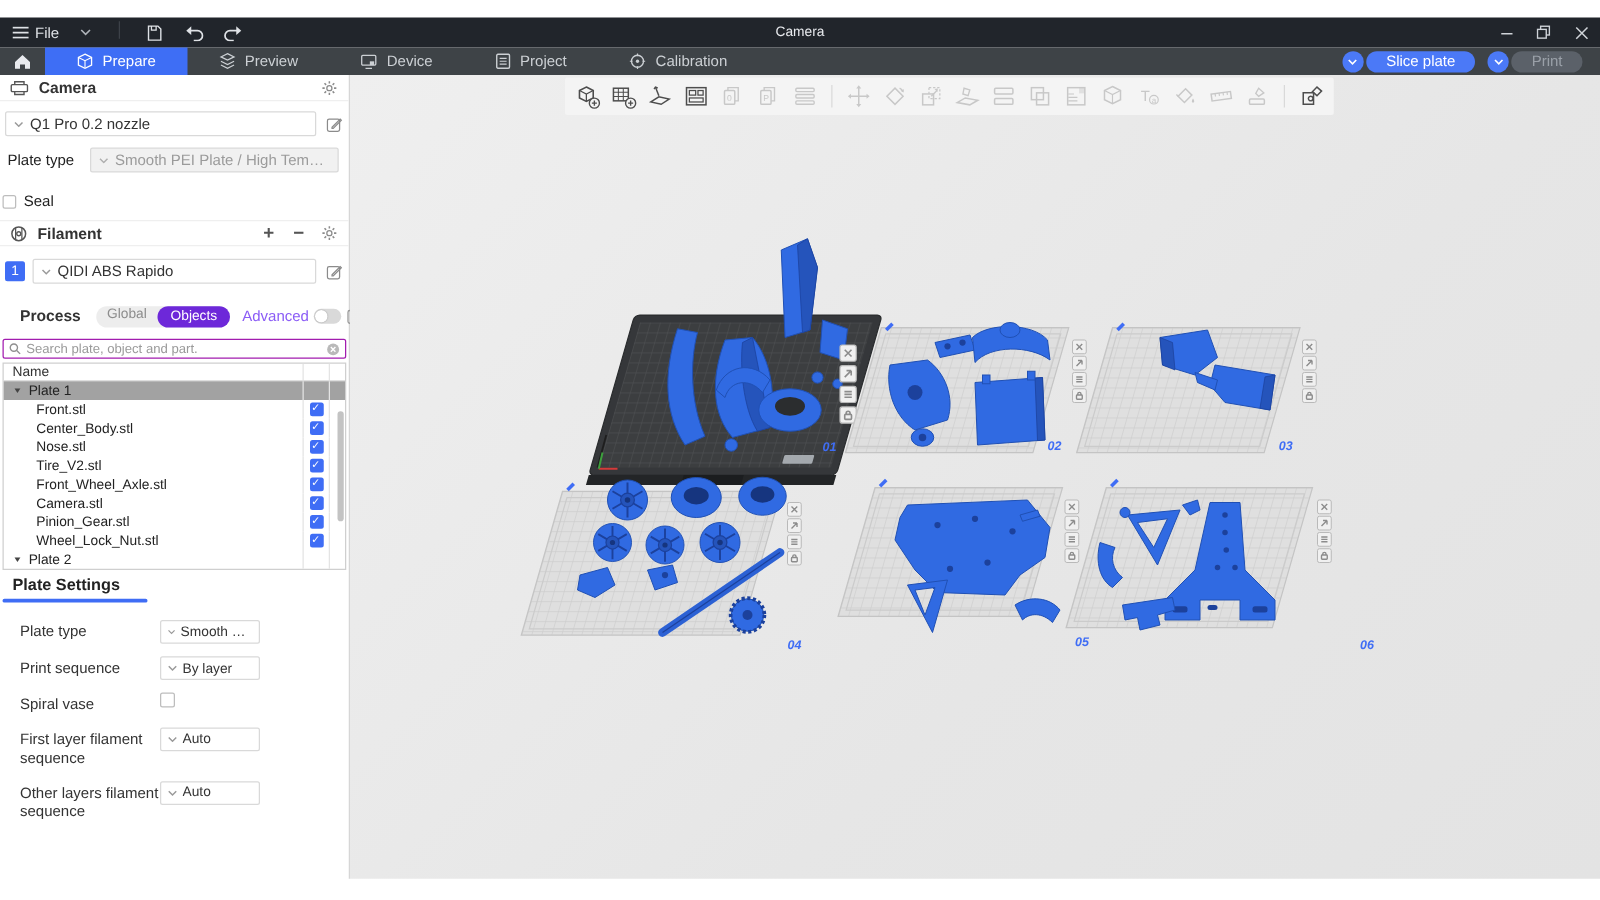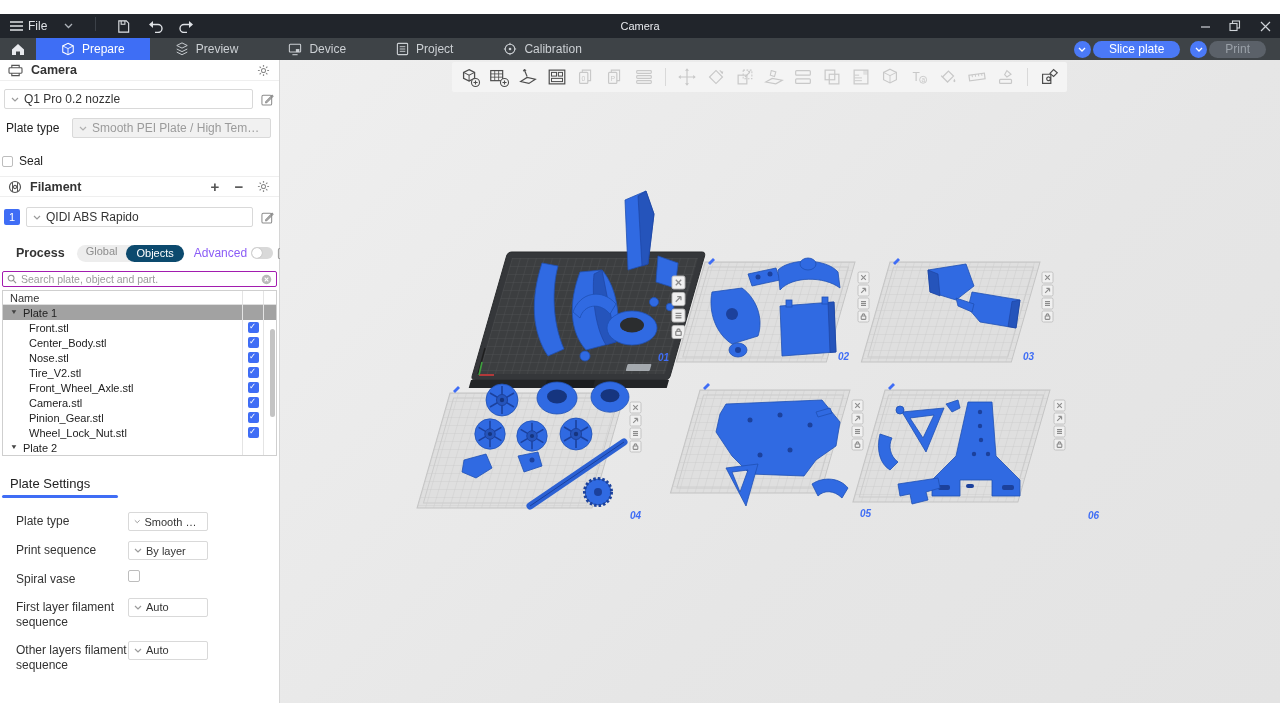--- a/index.html
+++ b/index.html
@@ -41,21 +41,21 @@
   .selectbox .val{overflow:hidden;text-overflow:ellipsis;white-space:nowrap}
   .lblrow{display:flex;align-items:center;gap:8px;margin:9px 4px 0 4px}
   .lblrow .lab{width:60px;color:#222;font-size:12px;padding-left:2px}
   .sealrow{display:flex;align-items:center;gap:6px;margin:16px 0 8px 2px}
   .cbx{width:11px;height:11px;border:1px solid #bdbdbd;border-radius:2px;background:#fff;cursor:pointer}
   .slot{width:16px;height:16px;background:#3f6df5;color:#fff;font-size:11px;display:flex;align-items:center;justify-content:center;border-radius:2px}
   .prochead{display:flex;align-items:center;gap:10px;height:20px;margin:16px 6px 0 6px;font-size:12.5px}
   .prochead .t{font-weight:bold;color:#333}
   .pillwrap{display:flex;align-items:flex-start;background:#ededed;border-radius:9px;height:17px;margin-left:2px}
   .pill-off{padding:0 9px;color:#8d8d8d;font-size:11px;cursor:pointer}
-  .pill-on{padding:0 10px;background:#0c4a6e;color:#fff;font-size:11px;border-radius:9px;height:17px;display:flex;align-items:center;cursor:pointer}
+  .pill-on{padding:0 10px;background:#6d28d9;color:#fff;font-size:11px;border-radius:9px;height:17px;display:flex;align-items:center;cursor:pointer}
   .adv{margin-left:auto;display:flex;align-items:center;gap:4px;font-size:12px;color:#8b5cf6}
   .switch{width:22px;height:12px;border-radius:6px;background:#d9d9d9;position:relative;cursor:pointer}
   .switch::after{content:"";position:absolute;left:1px;top:1px;width:10px;height:10px;border-radius:50%;background:#fff;box-shadow:0 0 1px rgba(0,0,0,.4)}
   .searchrow{margin:8px 2px 0 2px;height:16px;border:1px solid #a21caf;border-radius:2px;display:flex;align-items:center;gap:4px;padding:0 4px;background:#fff}
   .searchrow input{flex:1;border:none;outline:none;font-size:10.5px;color:#555;font-family:"Liberation Sans",sans-serif;background:transparent}
   .searchrow input::placeholder{color:#9a9a9a}
 
   
   .tree{margin:3px 2px 0 2px;border:1px solid #cfcfcf;position:relative;background:#fff}
   .trow{display:flex;align-items:center;height:15px;font-size:11px;color:#222;position:relative}
@@ -65,21 +65,21 @@
   .trow.header{border-bottom:1px solid #dedede;color:#333;height:14px}
   .trow.group{cursor:pointer}
   .trow.group.selected{background:#a2a2a2}
   .trow.item .c-label{padding-left:26px}
   .tchev{font-size:8px;color:#444;transform:scaleY(.8)}
   .treecb{width:11px;height:11px;background:#3f6df5;border-radius:2px;position:relative;cursor:pointer}
   .treecb::after{content:"✓";position:absolute;left:1.5px;top:-1.5px;color:#fff;font-size:8.5px}
   .scrollthumb{position:absolute;right:1px;top:38px;width:5px;height:88px;background:#c3c3c3;border-radius:3px}
 
   
-  .ps-title{margin:20px 0 0 10px;font-size:13px;font-weight:normal;color:#222}
+  .ps-title{margin:4px 0 0 10px;font-size:13px;font-weight:bold;color:#222}
   .ps-underline{margin:4px 0 0 2px;width:116px;height:3px;background:#3f6df5;border-radius:2px}
   .ps-fields{margin:14px 0 0 16px}
   .ps-row{display:flex;align-items:flex-start;margin-bottom:10px}
   .ps-row .lab{width:112px;font-size:12px;color:#333;line-height:1.3;padding-top:2px}
   .ps-sel{width:80px;height:19px;border:1px solid #d9d9d9;border-radius:2px;display:flex;align-items:center;gap:4px;padding:0 5px;font-size:11px;color:#333;cursor:pointer;background:#fff}
   .ps-sel .val{overflow:hidden;text-overflow:ellipsis;white-space:nowrap}
 
   
   .viewport{position:absolute;left:280px;top:46px;width:1000px;height:643px;background:linear-gradient(135deg,#efefef 0%,#e6e6e6 60%,#e3e3e3 100%);overflow:hidden}
   .vtoolbar{position:absolute;left:172px;top:2px;height:30px;background:#f4f4f4;border-radius:2px;display:flex;align-items:center;padding:0 5px;gap:3px}

